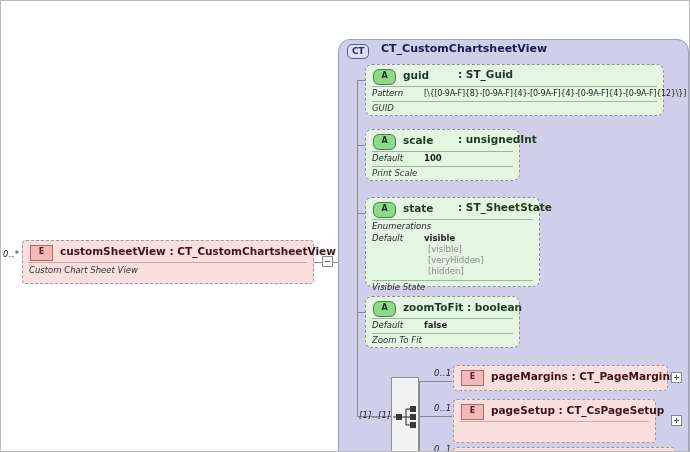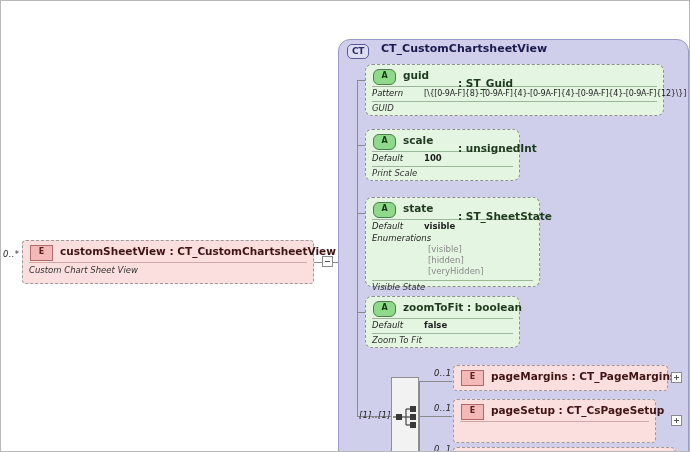--- a/index.html
+++ b/index.html
@@ -78,21 +78,21 @@
   .attr-name {
     position: absolute;
     left: 37px; top: 4px;
     font-size: 10.5px;
     font-weight: bold;
     color: #1e3a1c;
     white-space: nowrap;
   }
   .attr-type {
     position: absolute;
-    top: 12px;
+    top: 3px;
     font-size: 10.5px;
     font-weight: bold;
     color: #1e3a1c;
     white-space: nowrap;
   }
   .attr-sep {
     border-top: 1px solid #9cb79a;
     margin: 0 6px;
   }
   .facet-row {
@@ -291,28 +291,28 @@
   </div>
 
   <div class="abs attr-box" style="left:364px; top:160px; width:175px; height:90px;">
     <div class="attr-head">
       <span class="attr-badge">A</span>
       <span class="attr-name">state</span>
       <span class="attr-type" style="left:92px;">: ST_SheetState</span>
     </div>
     <div class="attr-sep"></div>
     <div class="facet-row">
+      <span class="facet-label">Enumerations</span>
+    </div>
+    <div class="facet-row">
       <span class="facet-label">Default</span><span class="facet-val">visible</span>
     </div>
-    <div class="facet-row">
-      <span class="facet-label">Enumerations</span>
-    </div>
     <div class="enum-item">[visible]</div>
+    <div class="enum-item">[veryHidden]</div>
     <div class="enum-item">[hidden]</div>
-    <div class="enum-item">[veryHidden]</div>
     <div class="attr-sep" style="margin-top:3px;"></div>
     <div class="attr-doc">Visible State</div>
   </div>
 
   <div class="abs attr-box" style="left:364px; top:259px; width:155px; height:52px;">
     <div class="attr-head">
       <span class="attr-badge">A</span>
       <span class="attr-name">zoomToFit : boolean</span>
     </div>
     <div class="attr-sep"></div>

